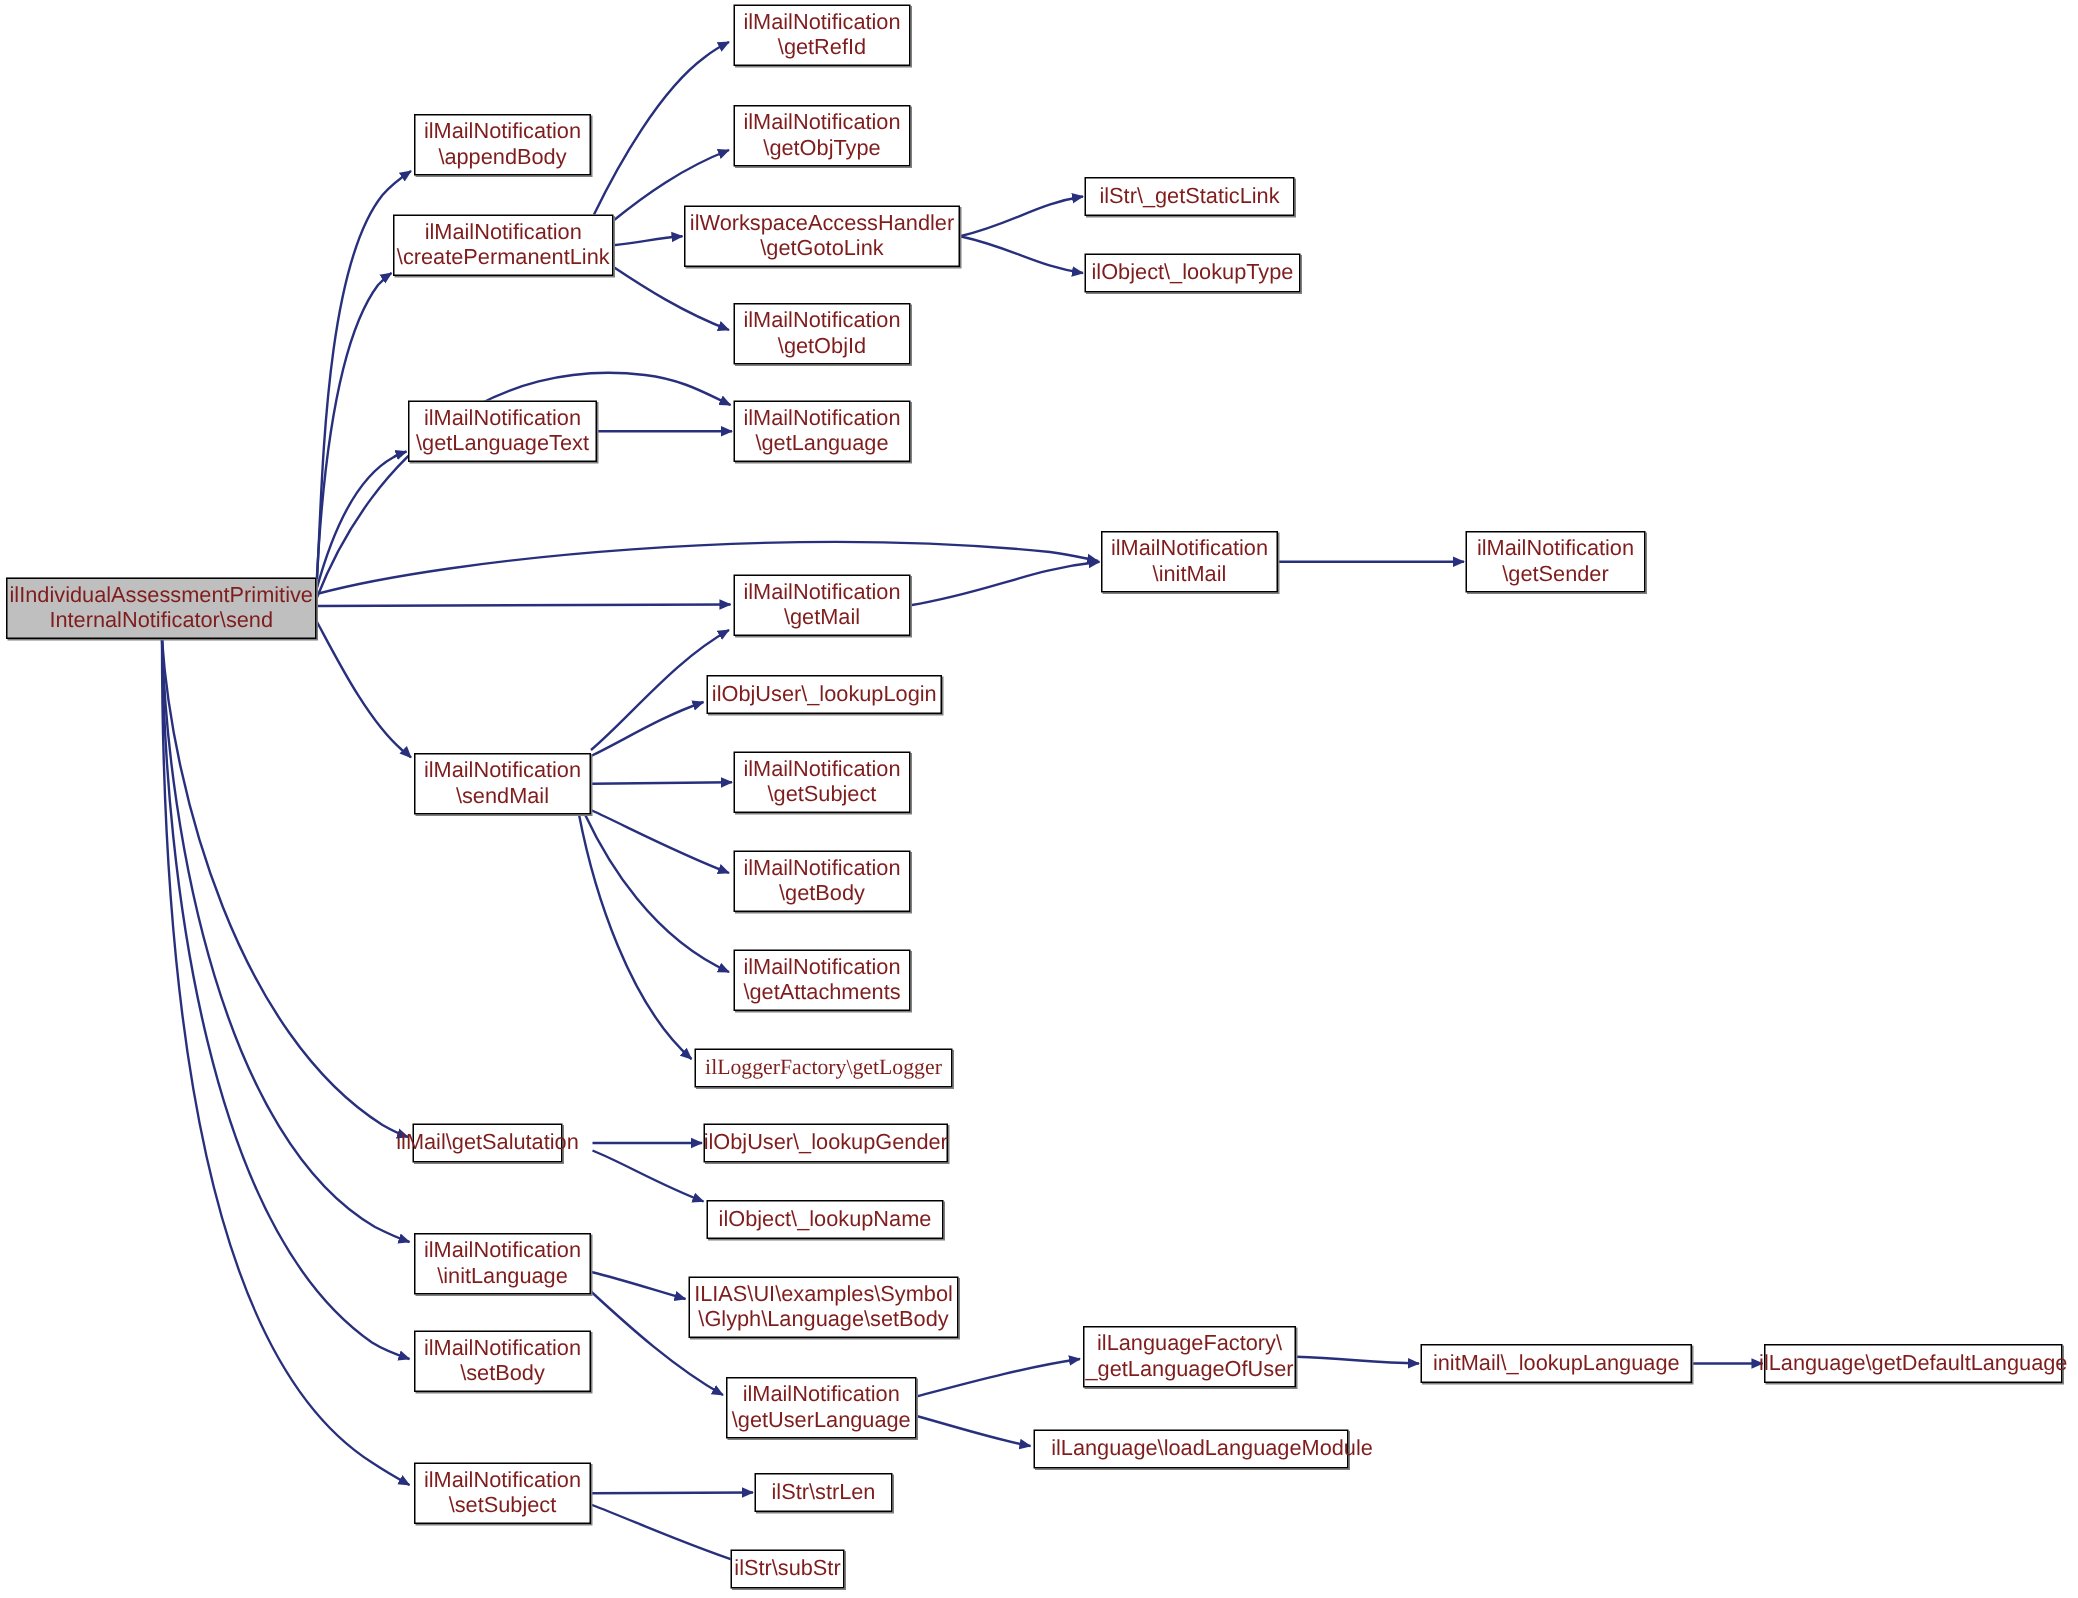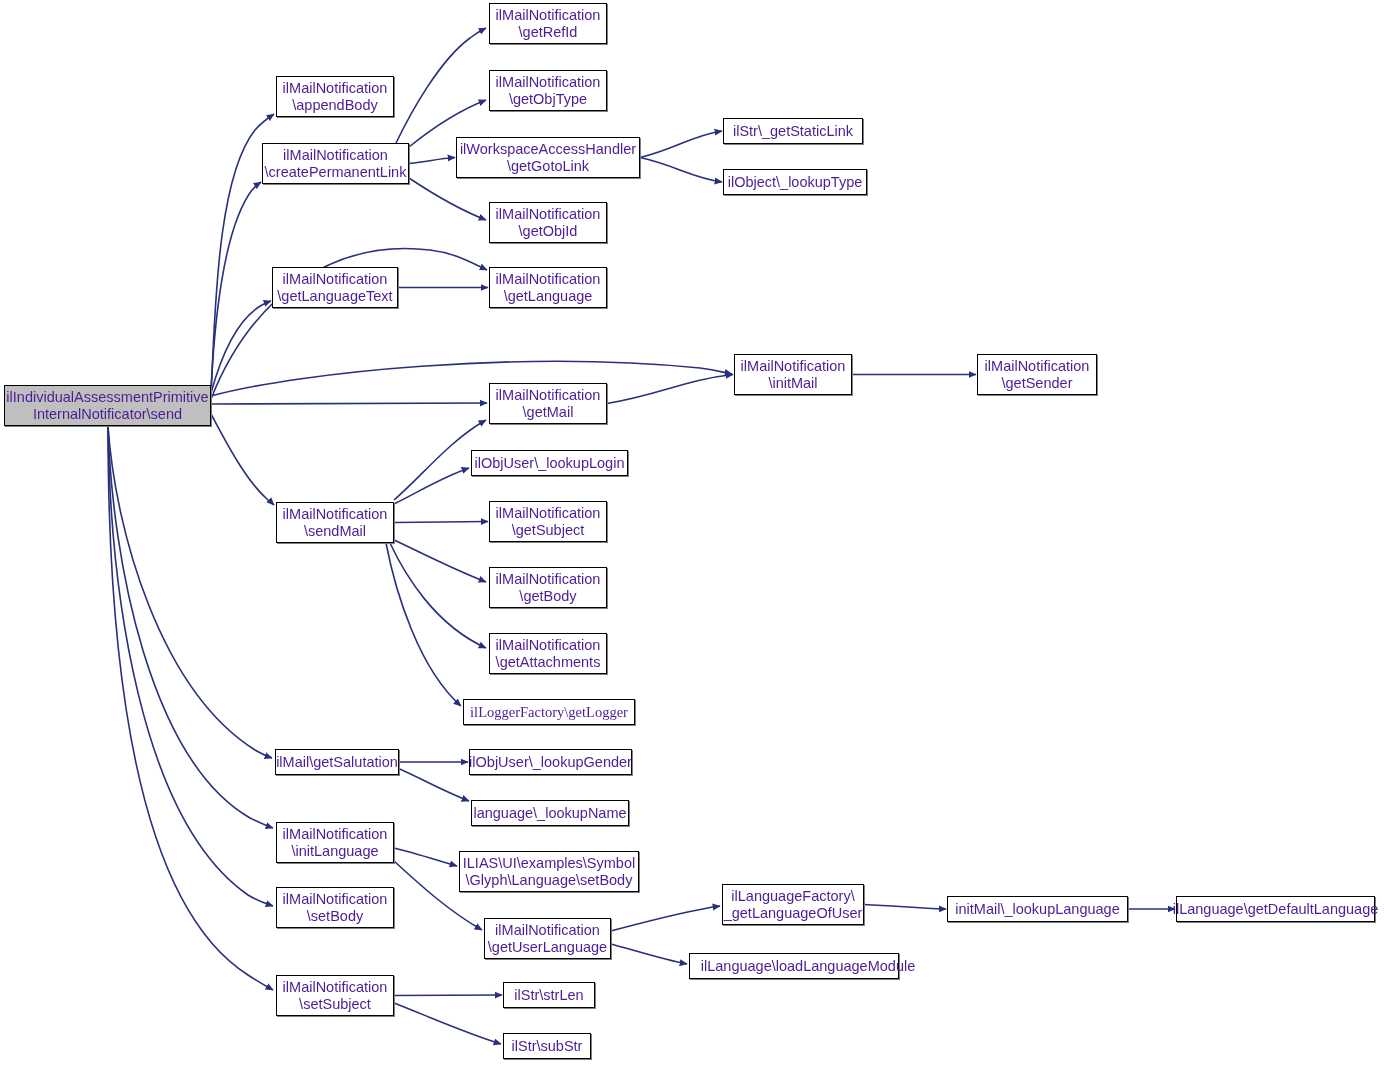--- a/index.html
+++ b/index.html
@@ -21,21 +21,21 @@
     top: 0;
     width: 1385px;
     height: 1065px;
     pointer-events: none;
   }
   .node {
     position: absolute;
     box-sizing: border-box;
     border: 1px solid #000000;
     background: #ffffff;
-    color: #4c1d95;
+    color: #7f1d1d;
     font-size: 14.5px;
     line-height: 17px;
     display: flex;
     align-items: center;
     justify-content: center;
     text-align: center;
     white-space: pre;
     box-shadow: 1px 1px 0 0 #808080;
     z-index: 2;
   }
@@ -124,34 +124,34 @@
       <div class="node" style="left: 276px; top: 502px; width: 118px; height: 41px;"><span>ilMailNotification
 \sendMail</span></div>
       <div class="node" style="left: 471px; top: 450px; width: 157px; height: 26px;"><span>ilObjUser\_lookupLogin</span></div>
       <div class="node" style="left: 489px; top: 501px; width: 118px; height: 41px;"><span>ilMailNotification
 \getSubject</span></div>
       <div class="node" style="left: 489px; top: 567px; width: 118px; height: 41px;"><span>ilMailNotification
 \getBody</span></div>
       <div class="node" style="left: 489px; top: 633px; width: 118px; height: 41px;"><span>ilMailNotification
 \getAttachments</span></div>
       <div class="node" style="left: 463px; top: 699px; width: 172px; height: 26px; font-family: Liberation Serif, serif;"><span>ilLoggerFactory\getLogger</span></div>
-      <div class="node" style="left: 275px; top: 749px; width: 124px; height: 26px;"><span>ilMail\getSalutation</span></div>
+      <div class="node" style="left: 275px; top: 749px; width: 100px; height: 26px;"><span>ilMail\getSalutation</span></div>
       <div class="node" style="left: 469px; top: 749px; width: 163px; height: 26px;"><span>ilObjUser\_lookupGender</span></div>
-      <div class="node" style="left: 471px; top: 800px; width: 158px; height: 26px;"><span>language\_lookupName</span></div>
+      <div class="node" style="left: 471px; top: 800px; width: 158px; height: 26px;"><span>ilObject\_lookupName</span></div>
       <div class="node" style="left: 276px; top: 822px; width: 118px; height: 41px;"><span>ilMailNotification
 \initLanguage</span></div>
       <div class="node" style="left: 459px; top: 851px; width: 180px; height: 41px;"><span>ILIAS\UI\examples\Symbol
 \Glyph\Language\setBody</span></div>
       <div class="node" style="left: 276px; top: 887px; width: 118px; height: 41px;"><span>ilMailNotification
 \setBody</span></div>
       <div class="node" style="left: 484px; top: 918px; width: 127px; height: 41px;"><span>ilMailNotification
 \getUserLanguage</span></div>
       <div class="node" style="left: 722px; top: 884px; width: 142px; height: 41px;"><span>ilLanguageFactory\
 _getLanguageOfUser</span></div>
       <div class="node" style="left: 689px; top: 953px; width: 210px; height: 26px; padding-left: 28px;"><span>ilLanguage\loadLanguageModule</span></div>
       <div class="node" style="left: 947px; top: 896px; width: 181px; height: 26px;"><span>initMail\_lookupLanguage</span></div>
       <div class="node" style="left: 1176px; top: 896px; width: 199px; height: 26px;"><span>ilLanguage\getDefaultLanguage</span></div>
       <div class="node" style="left: 276px; top: 975px; width: 118px; height: 41px;"><span>ilMailNotification
 \setSubject</span></div>
       <div class="node" style="left: 503px; top: 982px; width: 92px; height: 26px;"><span>ilStr\strLen</span></div>
-      <div class="node" style="left: 503px; top: 1033px; width: 88px; height: 26px;"><span>ilStr\subStr</span></div>
+      <div class="node" style="left: 487px; top: 1033px; width: 76px; height: 26px;"><span>ilStr\subStr</span></div>
     </div>
 </div>
 
 </body></html>

